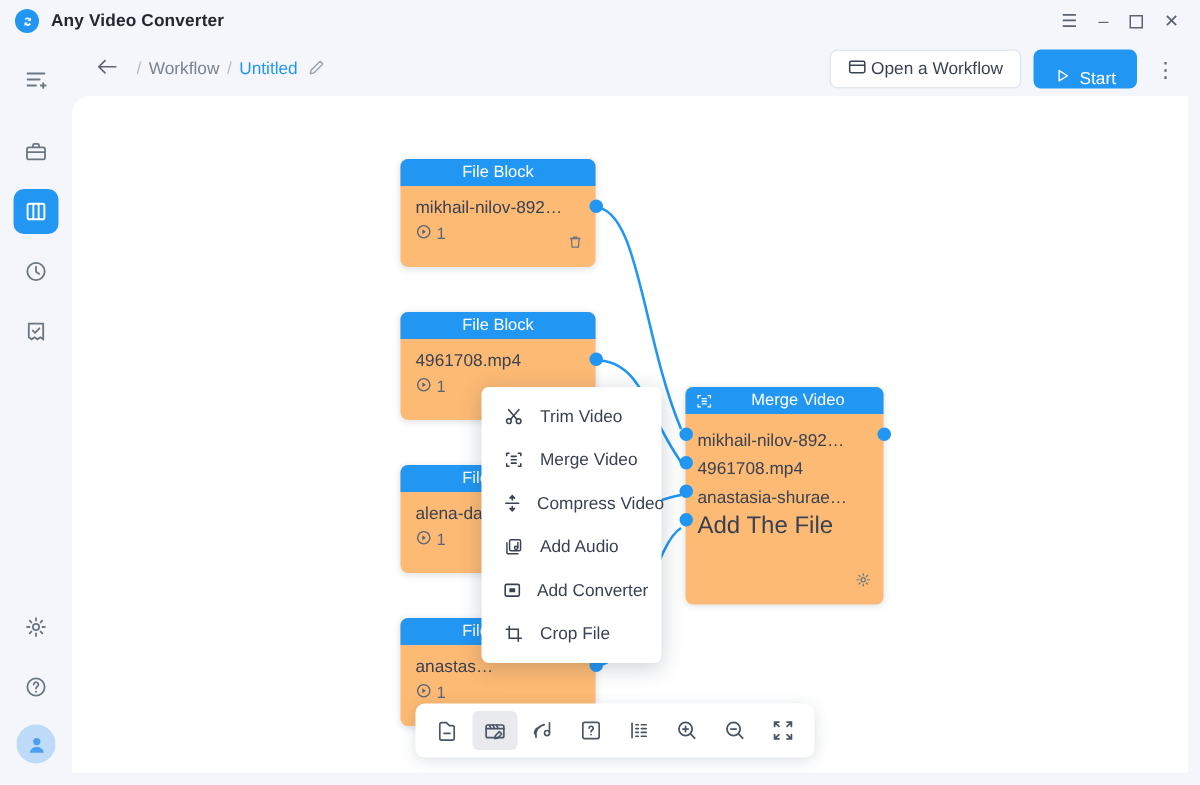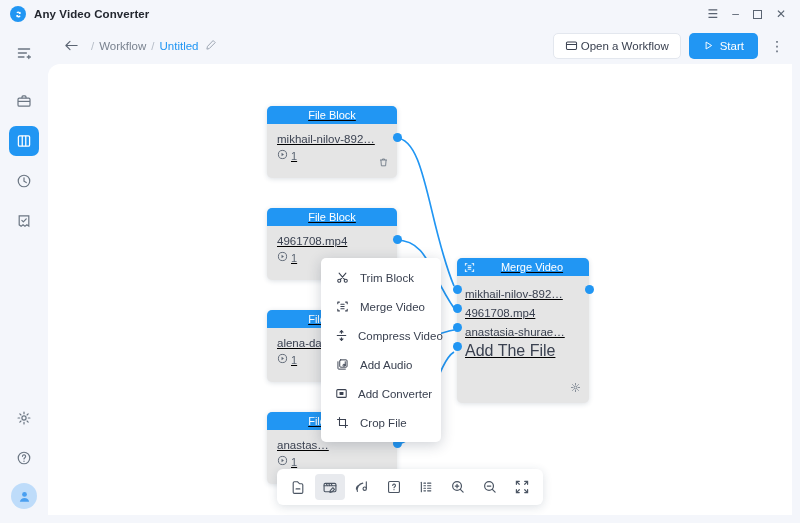--- a/index.html
+++ b/index.html
@@ -62,37 +62,37 @@
   .crumb-sep { color: #b6bdc7; }
   .crumb-active { color: #2196f3; }
   .crumb-edit { color: #9aa3b0; font-size: 10px; margin-left: 2px; }
   .top-actions { margin-left: auto; display: flex; align-items: center; gap: 8px; padding-right: 12px; }
   .btn-open {
     display: flex; align-items: center; gap: 3px;
     height: 26px; padding: 0 11px; background: #fff; border: 1px solid #e3e7ee;
     border-radius: 5px; font-size: 11.5px; color: #3a4150;
   }
   .btn-start {
-    display: flex; align-items: center; gap: 6px;
+    display: flex; align-items: flex-end; gap: 6px;
     height: 26px; padding: 0 14px; background: #2196f3; border-radius: 5px;
     font-size: 11.5px; color: #fff;
   }
   .kebab { color: #5a6472; font-size: 14px; padding: 0 4px; line-height: 1; }
 
   
   .canvas {
     position: absolute; left: 48px; top: 64px; width: 744px; height: 451px;
     background: #fff; border-radius: 12px 0 0 0; overflow: hidden;
   }
   .edges { position: absolute; left: 0; top: 0; width: 744px; height: 451px; }
 
   
   .node {
-    position: absolute; background: #e5e5e5; border-radius: 5px;
-    box-shadow: 0 1px 5px rgba(40,60,90,.16); overflow: visible; text-decoration: underline;
+    position: absolute; background: #fdba74; border-radius: 5px;
+    box-shadow: 0 1px 5px rgba(40,60,90,.16); overflow: visible;
   }
   .node-head {
     height: 18px; background: #2196f3; color: #fff;
     border-radius: 5px 5px 0 0; font-size: 11px;
     display: flex; align-items: center; justify-content: center;
   }
   .node-head.with-ico { justify-content: flex-start; padding-left: 7px; gap: 0; }
   .node-head .hico { display: flex; align-items: center; }
   .node-head .htxt { flex: 1; text-align: center; }
   .node-body { padding: 9px 10px 6px 10px; }
@@ -385,21 +385,21 @@
 
     <div class="ctxmenu" style="left:273px; top:194px; width:120px;">
       <div class="ctx-item">
         <span class="ctx-ico">
           <svg width="13" height="13" viewBox="0 0 16 16" fill="none" stroke="#3a4150" stroke-width="1.3" stroke-linecap="round">
             <circle cx="4" cy="12" r="1.9"></circle>
               <circle cx="12" cy="12" r="1.9"></circle>
             <path d="M5.3 10.6L12.2 2.6M10.7 10.6L3.8 2.6"></path>
           </svg>
         </span>
-        <span>Trim Block</span>
+        <span>Trim Video</span>
       </div>
       <div class="ctx-item">
         <span class="ctx-ico">
           <svg width="13" height="13" viewBox="0 0 16 16" fill="none" stroke="#3a4150" stroke-width="1.3" stroke-linecap="round">
             <path d="M2.2 2.6h2M2.2 2.6v2M2.2 13.4h2M2.2 13.4v-2M13.8 2.6h-2M13.8 2.6v2M13.8 13.4h-2M13.8 13.4v-2"></path>
             <path d="M6 5.2h4M6 8h4M6 10.8h4"></path>
           </svg>
         </span>
         <span>Merge Video</span>
       </div>

